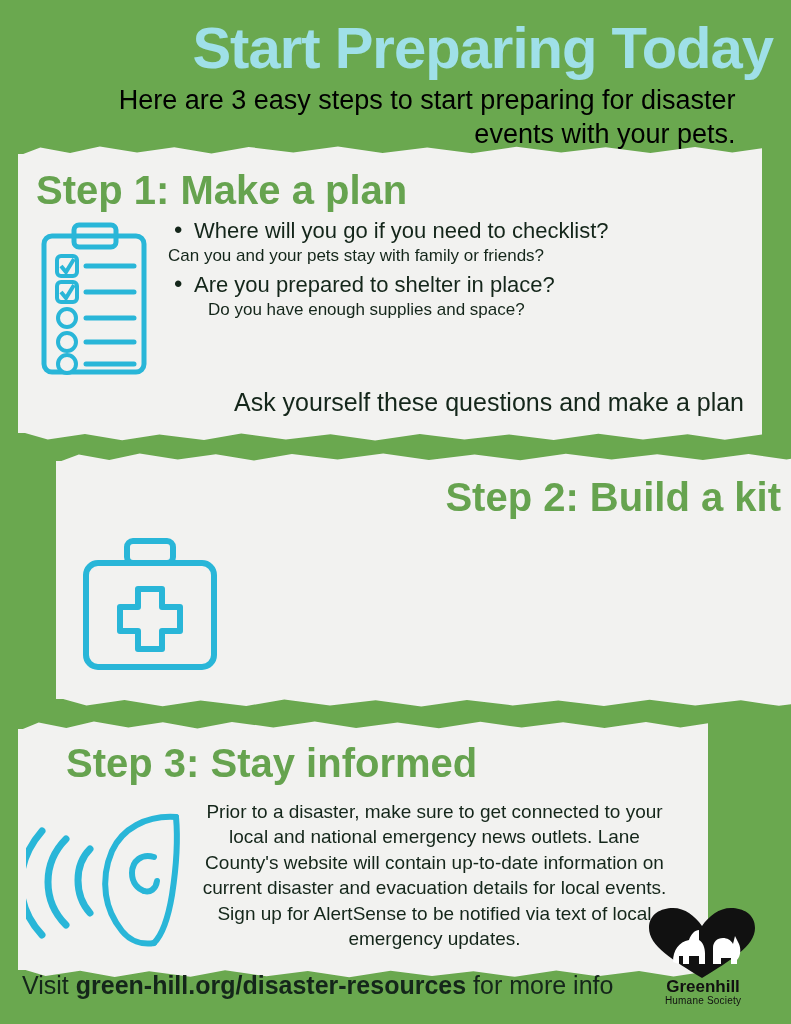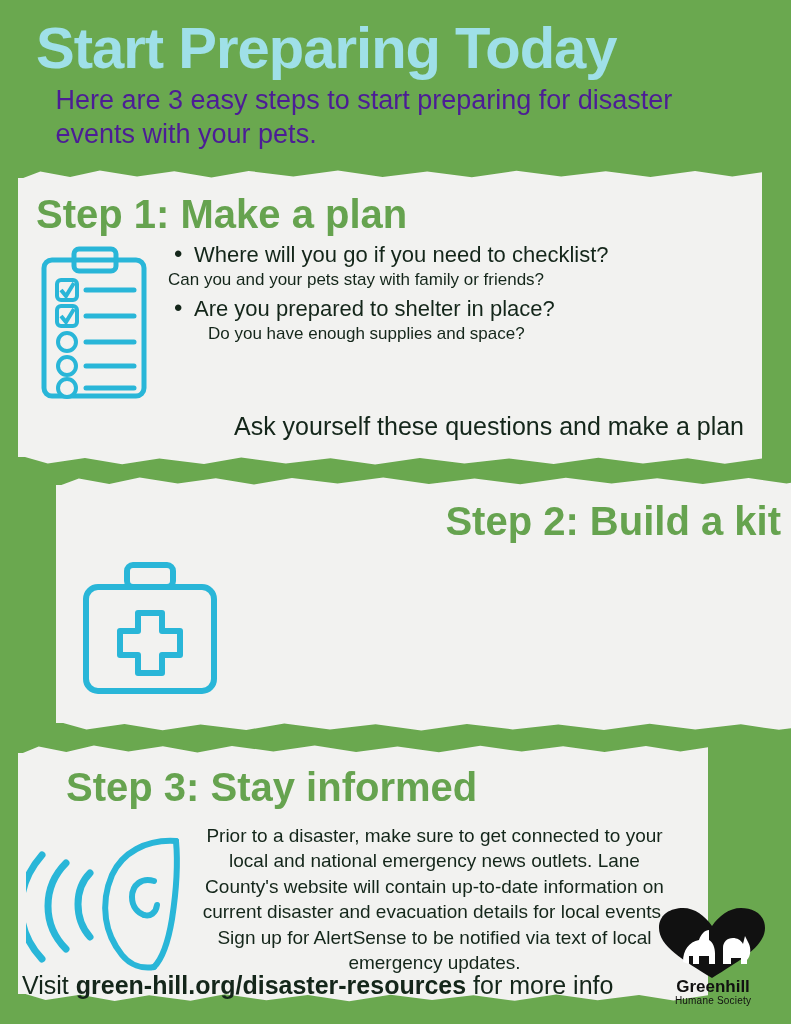--- a/index.html
+++ b/index.html
@@ -27,30 +27,30 @@
     padding: 10px 18px 0 18px;
     text-align: center;
   }
   .main-title {
     font-size: 58px;
     font-weight: bold;
     color: #9fe0e8;
     letter-spacing: -1px;
     line-height: 1.05;
     margin: 8px 0 4px 0;
-    text-align: left;
+    text-align: right;
     padding-left: 18px;
   }
   .subtitle {
     font-size: 27px;
-    color: #4c1d95;
+    color: #000000;
     line-height: 1.28;
-    margin: 0 auto 26px auto;
+    margin: 0 auto 2px auto;
     max-width: 680px;
-    text-align: left;
+    text-align: right;
   }
 
   
   .panel {
     position: relative;
     background: #f2f2f0;
     box-sizing: border-box;
   }
   .panel::before,
   .panel::after {
@@ -183,21 +183,21 @@
     line-height: 1.34;
     color: #14261a;
     text-align: center;
     padding: 8px 12px 0 0;
   }
 
   
   .footer {
     position: absolute;
     left: 0;
-    right: 2px;
+    right: 12px;
     bottom: 14px;
     display: flex;
     align-items: flex-end;
     justify-content: space-between;
     padding: 0 16px 0 22px;
     box-sizing: border-box;
   }
   .footer-text {
     font-size: 25px;
     color: #14261a;

